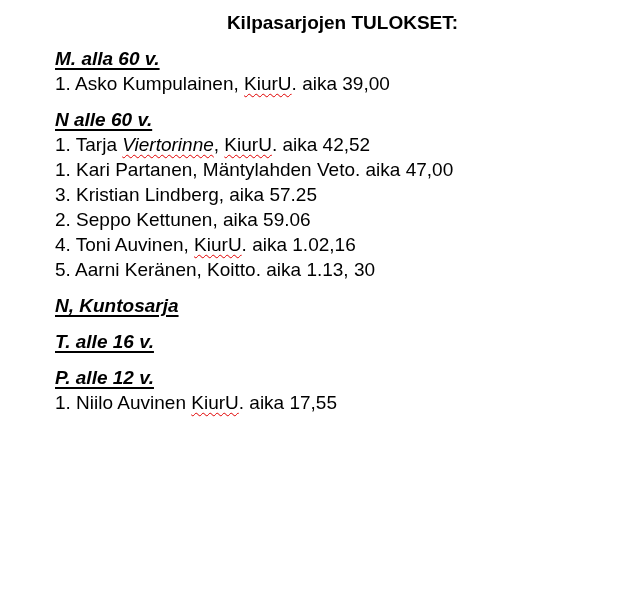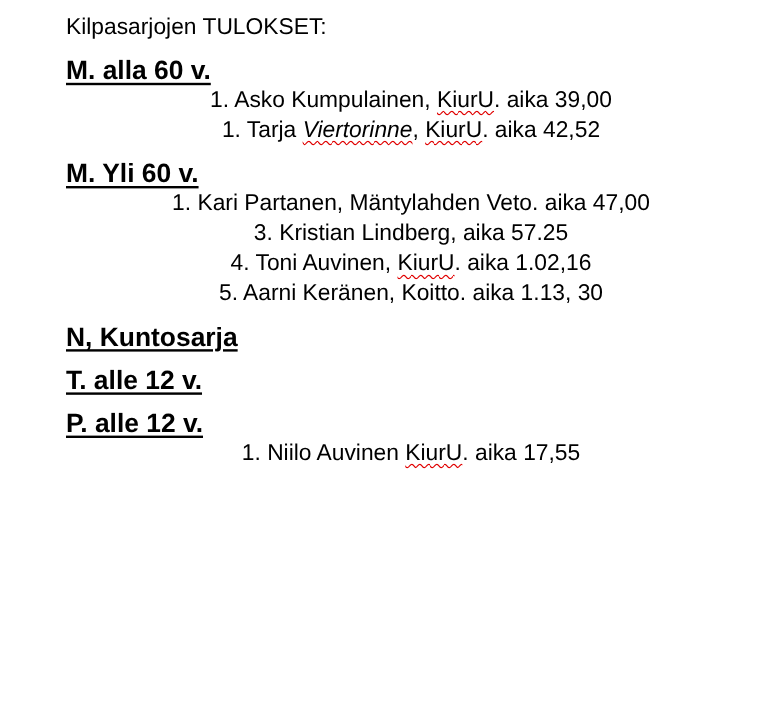--- a/index.html
+++ b/index.html
@@ -14,59 +14,61 @@
     font-family: "Liberation Sans", sans-serif;
     color: #000000;
   }
   .doc {
     padding: 10px 10px 0 55px;
   }
   .title {
     margin: 0;
     font-size: 19px;
     line-height: 25px;
-    font-weight: normal;
+    font-weight: bold;
+    text-align: center;
   }
   .heading {
     margin: 11px 0 0 0;
-    font-size: 22px;
+    font-size: 19px;
     line-height: 25px;
     font-weight: bold;
     text-decoration: underline;
     text-decoration-thickness: 2px;
     text-underline-offset: 3px;
+    font-style: italic;
   }
   .line {
     margin: 0;
     font-size: 19px;
     line-height: 25px;
     font-weight: normal;
     white-space: pre-wrap;
-    text-align: center;
   }
   .sq {
     text-decoration-line: underline;
     text-decoration-style: wavy;
     text-decoration-color: #e00000;
     text-decoration-thickness: 1px;
     text-underline-offset: 3px;
   }
 </style>
 </head>
 <body>
 
 <div class="doc">
   <p class="title">Kilpasarjojen TULOKSET:</p>
   <div id="sections">
       <h2 class="heading">M. alla 60 v.</h2>
       <p class="line">1. Asko Kumpulainen, <span class="sq" style="text-decoration-color: rgb(224, 0, 0);">KiurU</span>. aika 39,00</p>
+      <h2 class="heading">N alle 60 v.</h2>
       <p class="line">1. Tarja <span class="sq" style="text-decoration-color: rgb(224, 0, 0); font-style: italic;">Viertorinne</span>, <span class="sq" style="text-decoration-color: rgb(224, 0, 0);">KiurU</span>. aika 42,52</p>
-      <h2 class="heading">M. Yli 60 v.</h2>
       <p class="line">1. Kari Partanen, Mäntylahden Veto. aika 47,00</p>
       <p class="line">3. Kristian Lindberg, aika 57.25</p>
+      <p class="line">2. Seppo Kettunen, aika 59.06</p>
       <p class="line">4. Toni Auvinen, <span class="sq" style="text-decoration-color: rgb(224, 0, 0);">KiurU</span>. aika 1.02,16</p>
       <p class="line">5. Aarni Keränen, Koitto. aika 1.13, 30</p>
       <h2 class="heading">N, Kuntosarja</h2>
-      <h2 class="heading">T. alle 12 v.</h2>
+      <h2 class="heading">T. alle 16 v.</h2>
       <h2 class="heading">P. alle 12 v.</h2>
       <p class="line">1. Niilo Auvinen <span class="sq" style="text-decoration-color: rgb(224, 0, 0);">KiurU</span>. aika 17,55</p>
     </div>
 </div>
 
 </body></html>

